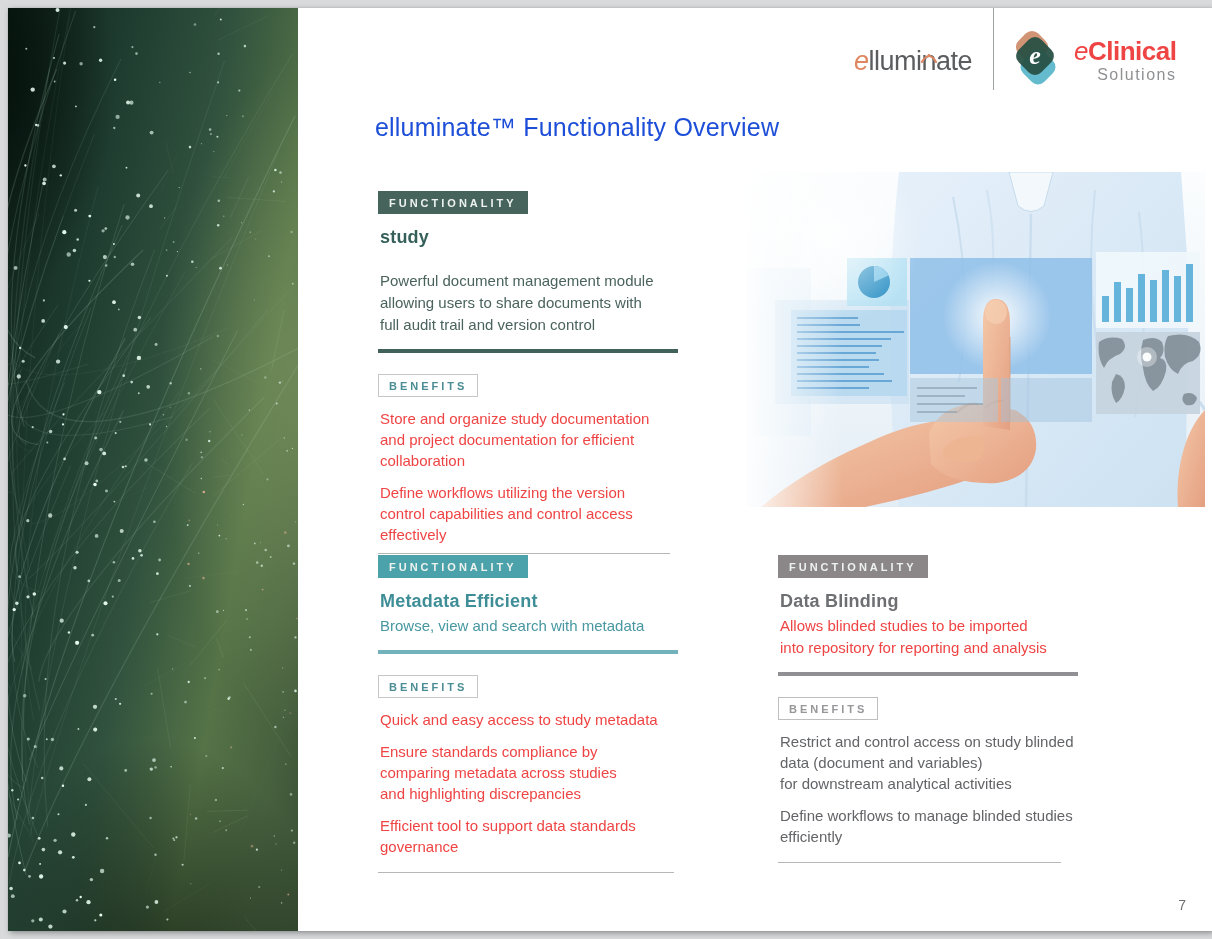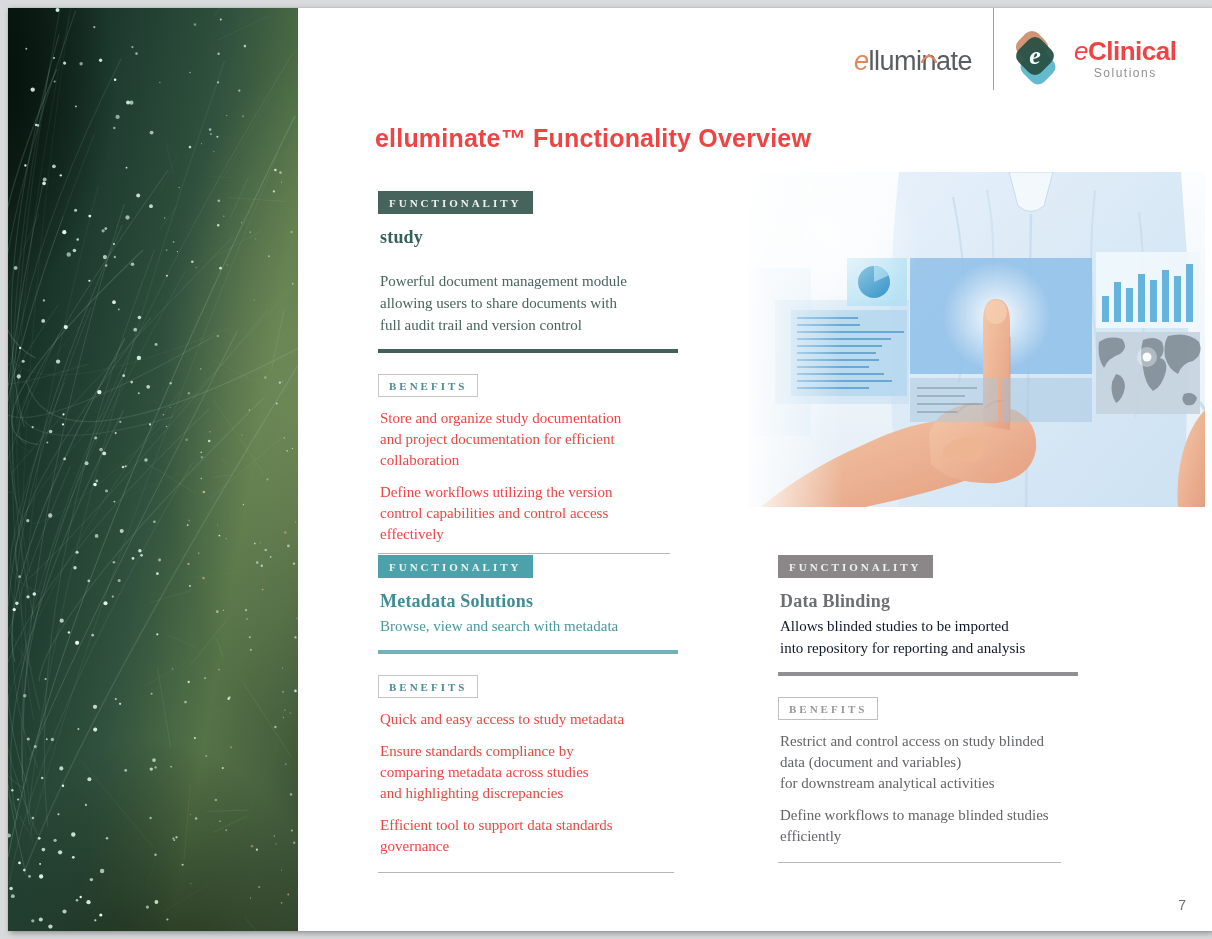--- a/index.html
+++ b/index.html
@@ -45,46 +45,46 @@
   .ec-icon .d3 { width:32px; height:32px; left:9px; top:10px; background:#275044; opacity:.94; }
   .ec-icon .ec-e {
     position:absolute; left:0; top:11px; width:50px; text-align:center;
     font-family:"Liberation Serif", serif; font-style:italic; font-weight:bold;
     font-size:26px; color:#ffffff;
   }
   .ec-text { margin-left:6px; margin-top:6px; }
   .ec-name { font-size:26px; color:#ef4444; line-height:30px; letter-spacing:-.5px; }
   .ec-name .ec-e2 { font-style:italic; }
   .ec-name .ec-clinical { font-weight:bold; }
-  .ec-sub { font-size:12px; color:#8f9092; letter-spacing:1.5px; text-align:center; margin-top:0; }
+  .ec-sub { font-size:16px; color:#8f9092; letter-spacing:1.5px; text-align:right; margin-top:0; }
   
   .page-title {
-    position:absolute; left:367px; top:116px;
-    font-size:25px; font-weight:700; color:#ef4444; letter-spacing:.2px;
+    position:absolute; left:367px; top:105px;
+    font-size:25px; font-weight:400; color:#1d4ed8; letter-spacing:.2px;
   }
   
-  .func-section { position:absolute; width:300px;font-family:Liberation Serif, serif; }
+  .func-section { position:absolute; width:300px; }
   #sec-edrive { left:370px; top:183px; }
   #sec-meta   { left:370px; top:547px; }
   #sec-db     { left:770px; top:547px; }
   .fbadge {
     display:inline-block; padding:6px 11px 5px 11px;
     font-size:11px; font-weight:bold; letter-spacing:3px; color:#eef2ef;
   }
   .fbadge-green { background:#47645c; }
   .fbadge-teal  { background:#4ba2aa; }
   .fbadge-gray  { background:#8b8789; }
   .sec-title { font-size:18px; font-weight:bold; margin:13px 0 3px 2px; letter-spacing:.2px; }
   .t-green { color:#35605a; }
   .t-teal  { color:#3f8e97; }
   .t-gray  { color:#6e6f72; }
   .desc { margin:2px 0 0 2px; font-size:15px; line-height:22px; white-space:pre-line; }
   .d-green { color:#4a635d;margin-top:22px; }
   .d-teal  { color:#4897a1; }
-  .d-gray  { color:#0f172a; }
+  .d-gray  { color:#ef4444; }
   .rule-thick { height:4px; margin-top:13px; }
   .rt-green { background:#40625a; }
   .rt-teal  { background:#73b2ba; }
   .rt-gray  { background:#909094; }
   .bbadge {
     display:inline-block; margin-top:21px; padding:5px 10px 4px 10px;
     border:1px solid #c4c7c6; font-size:11px; font-weight:bold; letter-spacing:3px;
     background:#ffffff;
   }
   .b-teal { color:#4a8d94; }
@@ -539,21 +539,21 @@
 and project documentation for efficient
 collaboration</p>
       <p class="benefit">Define workflows utilizing the version
 control capabilities and control access
 effectively</p>
       <div class="rule-thin"></div>
     </section>
 
     <section class="func-section" id="sec-meta">
       <div><span class="fbadge fbadge-teal">FUNCTIONALITY</span></div>
-      <h3 class="sec-title t-teal">Metadata Solutions</h3>
+      <h3 class="sec-title t-teal">Metadata Efficient</h3>
       <p class="desc d-teal">Browse, view and search with metadata</p>
       <div class="rule-thick rt-teal"></div>
       <div><span class="bbadge b-teal">BENEFITS</span></div>
       <p class="benefit">Quick and easy access to study metadata</p>
       <p class="benefit">Ensure standards compliance by
 comparing metadata across studies
 and highlighting discrepancies</p>
       <p class="benefit">Efficient tool to support data standards
 governance</p>
       <div class="rule-thin"></div>

